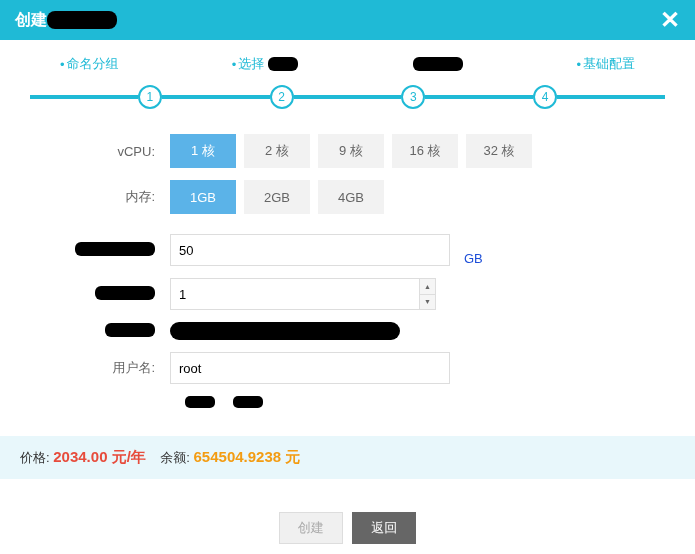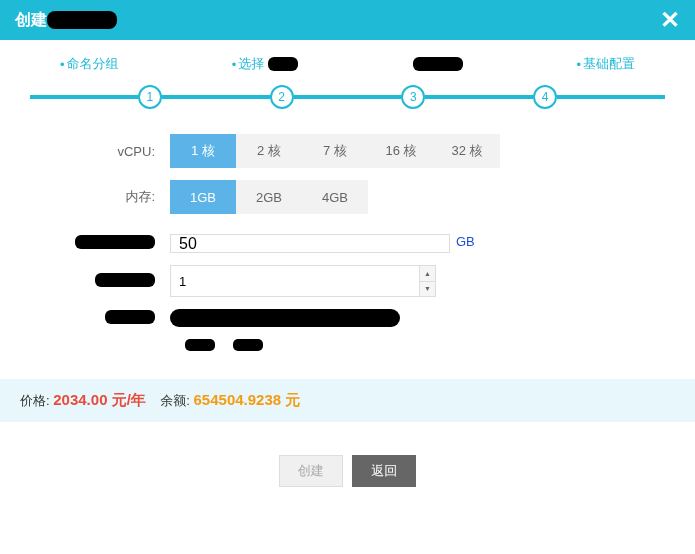--- a/index.html
+++ b/index.html
@@ -17,26 +17,26 @@
     .step-label .redacted { background: #000; display: inline-block; width: 30px; height: 14px; border-radius: 6px; margin-left: 2px; }
     
     .step-progress { display: flex; align-items: center; margin-top: 12px; }
     .step-line { flex: 1; height: 4px; background: #1fbad6; }
     .step-circle { width: 24px; height: 24px; border-radius: 50%; border: 2px solid #1fbad6; background: #fff; color: #1fbad6; display: flex; align-items: center; justify-content: center; font-size: 12px; flex-shrink: 0; }
     
     .form { padding: 15px 40px 10px; }
     .form-row { display: flex; align-items: center; margin-bottom: 12px; }
     .form-label { width: 130px; text-align: right; padding-right: 15px; color: #666; font-size: 13px; }
     .form-label .redacted { background: #000; display: inline-block; height: 14px; border-radius: 6px; }
-    .form-controls { flex: 1; display: flex; gap: 0; flex-wrap: wrap; align-items: flex-start; }
+    .form-controls { flex: 1; display: flex; gap: 8px; flex-wrap: wrap; align-items: flex-end; }
     
     .option-btn { min-width: 66px; height: 34px; border: none; background: #f2f2f2; color: #666; font-size: 13px; cursor: pointer; padding: 0 10px; }
     .option-btn.selected { background: #5bb3e8; color: #fff; }
     
-    .text-input { height: 19px; border: 1px solid #ddd; padding: 0 8px; font-size: 16px; }
+    .text-input { height: 32px; border: 1px solid #ddd; padding: 0 8px; font-size: 13px; }
     .input-wide { width: 280px; }
     .unit { color: #1d4ed8; margin-left: 6px; }
     
     .spinner-wrap { display: flex; }
     .spinner-input { width: 250px; height: 32px; border: 1px solid #ddd; padding: 0 8px; font-size: 13px; }
     .spinner-btns { display: flex; flex-direction: column; border: 1px solid #ddd; border-left: none; width: 16px; }
     .spinner-btn { flex: 1; font-size: 7px; background: #f5f5f5; border: none; cursor: pointer; color: #666; line-height: 1; padding: 0; }
     .spinner-btn:first-child { border-bottom: 1px solid #ddd; }
     
     .redacted-block { background: #000; border-radius: 10px; height: 18px; }
@@ -96,21 +96,21 @@
   </div>
 </div>
 
 <div class="form">
 
   <div class="form-row">
     <div class="form-label">vCPU:</div>
     <div class="form-controls">
       <button class="option-btn selected">1 核</button>
       <button class="option-btn">2 核</button>
-      <button class="option-btn">7 核</button>
+      <button class="option-btn">9 核</button>
       <button class="option-btn">16 核</button>
       <button class="option-btn">32 核</button>
     </div>
   </div>
 
   <div class="form-row" style="margin-bottom:20px">
     <div class="form-label">内存:</div>
     <div class="form-controls">
       <button class="option-btn selected">1GB</button>
       <button class="option-btn">2GB</button>
@@ -139,20 +139,26 @@
     </div>
   </div>
 
   <div class="form-row">
     <div class="form-label"><span class="redacted" style="width:50px"></span></div>
     <div class="form-controls">
       <div class="redacted-block" style="width:230px"></div>
     </div>
   </div>
 
+  <div class="form-row">
+    <div class="form-label">用户名:</div>
+    <div class="form-controls">
+      <input class="text-input input-wide" value="root" style="">
+    </div>
+  </div>
 
   <div class="sub-redact">
     <span style="display:flex;align-items:center;gap:3px">
         <span class="rd"></span>
       </span>
     <span style="display:flex;align-items:center;gap:3px">
         <span class="rd"></span>
       </span>
   </div>
 

